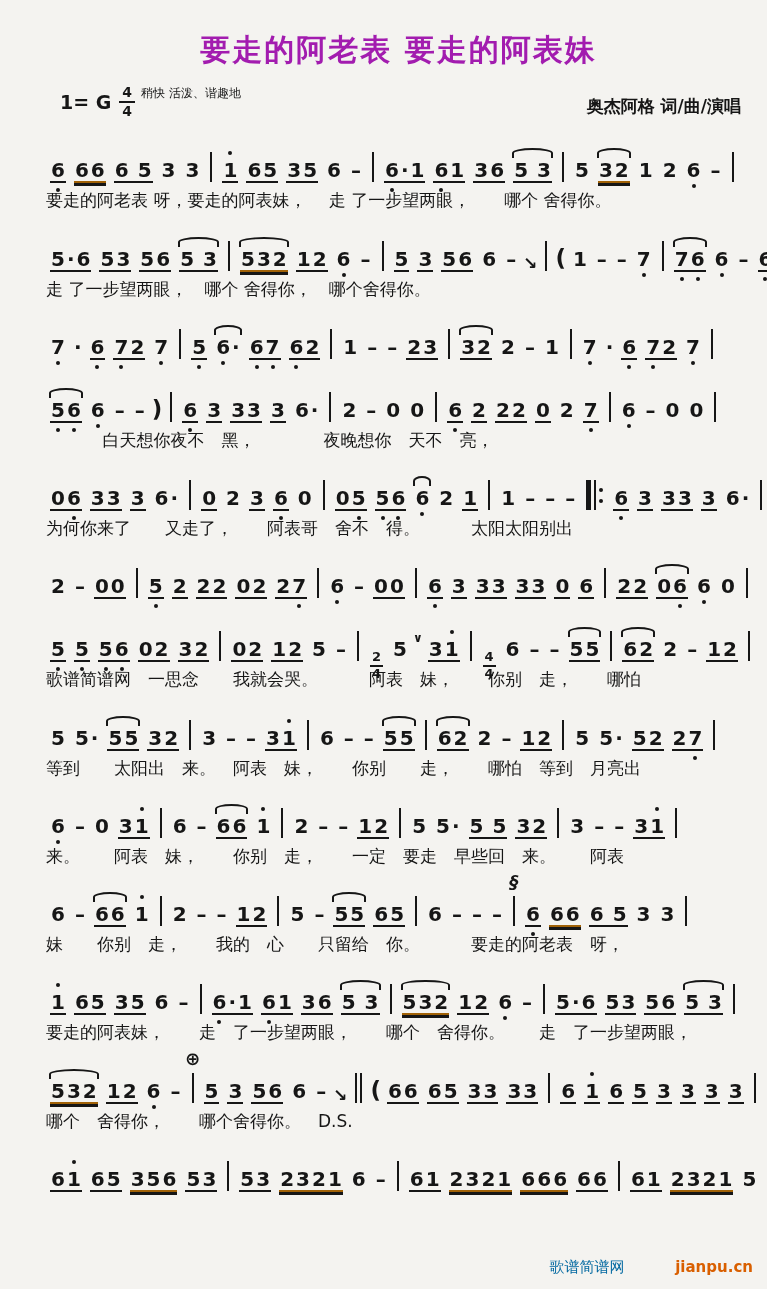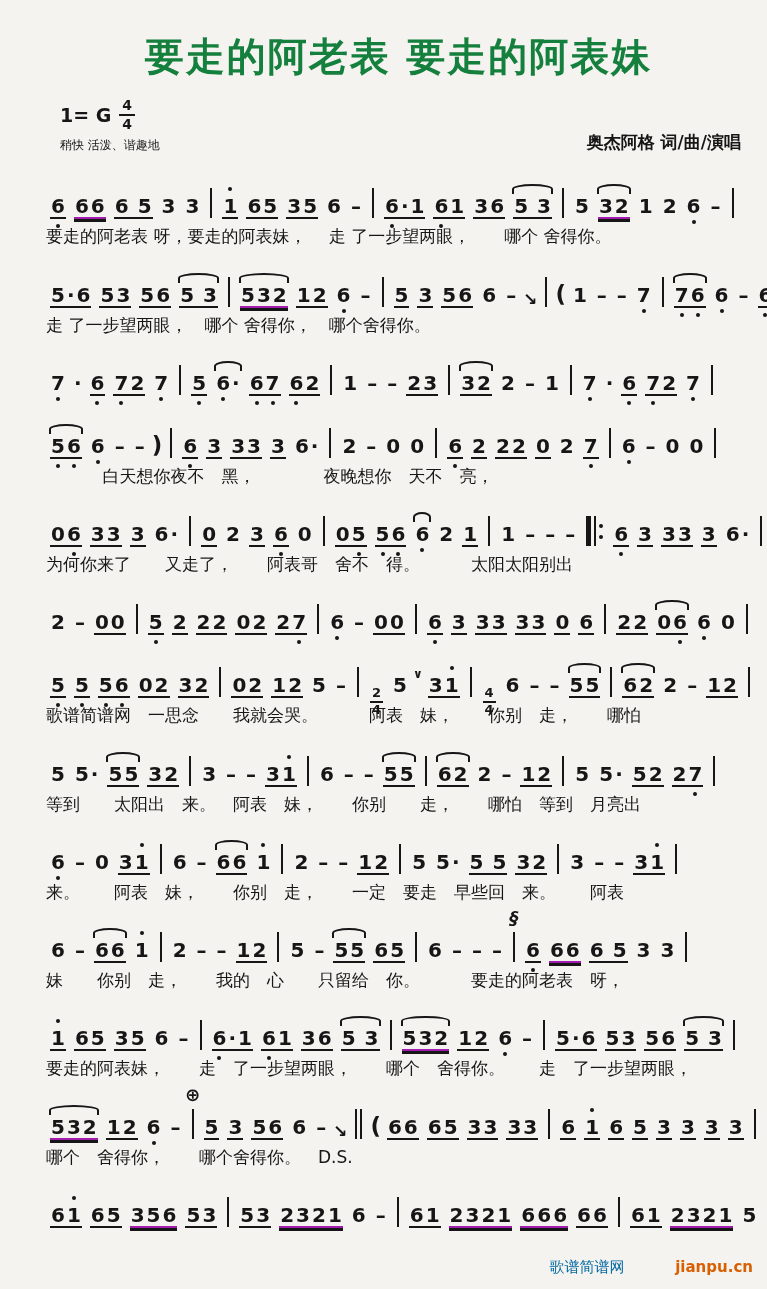--- a/index.html
+++ b/index.html
@@ -3,43 +3,43 @@
 <meta charset="utf-8">
 <style>
   html,body{margin:0;padding:0;}
   .page{
     width:767px;height:1289px;position:relative;overflow:hidden;
     background:#f4f3f0;box-sizing:border-box;
     font-family:"DejaVu Sans","Liberation Sans",sans-serif;color:#161616;
   }
   .content{padding:22px 16px 0 46px;}
   .title{
-    text-align:center;font-size:39px;font-weight:bold;color:#15803d;
+    text-align:center;font-size:30px;font-weight:bold;color:#a21caf;
     letter-spacing:2px;margin:8px 0 14px 0;font-family:"DejaVu Sans",sans-serif;
   }
   .meta{display:flex;justify-content:space-between;align-items:flex-end;margin:0 10px 18px 14px;}
-  .meta-left{display:flex;flex-direction:column;gap:6px;justify-content:flex-end;}
+  .meta-left{display:flex;flex-direction:row;gap:6px;justify-content:flex-end;}
   .keyrow{font-size:19px;font-weight:bold;display:flex;align-items:center;gap:8px;}
   .ts-big{display:inline-flex;flex-direction:column;align-items:center;font-size:14px;line-height:1.05;font-weight:bold;}
   .ts-big b:first-child{border-bottom:2px solid #161616;padding:0 3px 1px;}
   .ts-big b:last-child{padding-top:1px;}
   .tempo{font-size:12px;font-weight:normal;}
   .credits{font-size:17px;font-weight:bold;text-align:right;}
   
   .score{}
   .sys{margin-bottom:13px;}
   .notes{
     font-weight:bold;font-size:20px;white-space:nowrap;
     padding-top:16px;line-height:1;height:34px;
   }
   .tok{position:relative;display:inline-block;margin:0 4px;padding:1px 0;}
   .n{position:relative;display:inline-block;padding:0 1px;}
   .gap{display:inline-block;width:7px;}
   .u1{border-bottom:2px solid #161616;}
-  .u2{border-bottom:2px solid #a21caf;box-shadow:0 3px 0 #161616;}
+  .u2{border-bottom:2px solid #a16207;box-shadow:0 3px 0 #161616;}
   .arc::before{
     content:'';position:absolute;left:-1px;right:-1px;top:-11px;height:8px;
     border:2px solid #161616;border-bottom:none;border-radius:100% 100% 0 0;
   }
   i.db,i.da{position:absolute;left:50%;transform:translateX(-50%);width:4px;height:4px;border-radius:50%;background:#161616;}
   i.db{bottom:-8px;} .u1 i.db{bottom:-12px;}
   i.da{top:-9px;}
   .bgroup{display:inline-flex;align-items:center;gap:3px;position:relative;margin:0 6px;vertical-align:-5px;}
   .bar{width:2px;height:30px;background:#161616;display:inline-block;}
   .bar.thick{width:5px;}

